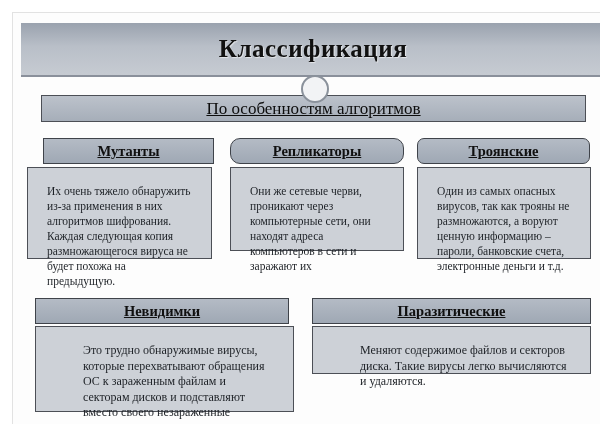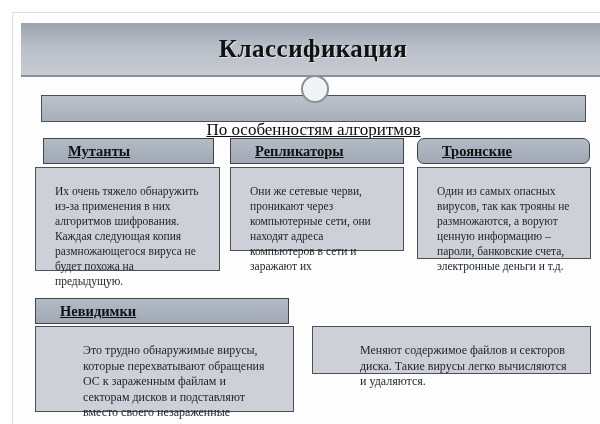--- a/index.html
+++ b/index.html
@@ -40,33 +40,33 @@
     background: #f2f3f5;
     border: 2px solid #8a919b;
     z-index: 3;
   }
   .section-header {
     position: absolute;
     left: 28px; top: 82px;
     width: 545px; height: 27px;
     background: linear-gradient(180deg, #bcc2cb 0%, #a6aeb9 100%);
     border: 1px solid #4c4f56;
-    display: flex; justify-content: center;
+    display: flex; align-items: center; justify-content: center;
   }
   .section-header span {
     font-size: 17px;
     color: #0d0d0d;
     text-decoration: underline;
   }
   .card-title {
     position: absolute;
     height: 24px;
     background: linear-gradient(180deg, #b4bbc5 0%, #9fa8b4 100%);
     border: 1px solid #3f434a;
-    display: flex; align-items: center; justify-content: flex-start;
+    display: flex; align-items: center; justify-content: center;
   }
   .card-title span {
     font-size: 14.5px;
     font-weight: bold;
     color: #101010;
     text-decoration: underline;
   }
   .card-body {
     position: absolute;
     background: #cdd1d7;
@@ -74,22 +74,22 @@
     padding: 4px 6px 4px 7px;
   }
   .card-body span {
     display: block;
     font-size: 11.5px;
     line-height: 1.3;
     color: #1d2126;
   }
   
   .t-mutants   { left: 30px;  top: 125px; width: 171px; }
-  .b-mutants   { left: 22px;  top: 154px; width: 185px; height: 104px; }
-  .t-replics   { left: 217px; top: 125px; width: 174px; }
+  .b-mutants   { left: 14px;  top: 154px; width: 185px; height: 92px; }
+  .t-replics   { left: 217px; top: 125px; width: 174px; border-radius: 10px; }
   .b-replics   { left: 217px; top: 154px; width: 174px; height: 84px; }
   .t-trojans   { left: 404px; top: 125px; width: 173px; border-radius: 7px; }
   .b-trojans   { left: 404px; top: 154px; width: 174px; height: 92px; }
   
   .t-stealth   { left: 22px;  top: 285px; width: 254px; }
   .b-stealth   { left: 22px;  top: 313px; width: 259px; height: 86px; }
   .t-parasitic { left: 299px; top: 285px; width: 279px; }
   .b-parasitic { left: 299px; top: 313px; width: 279px; height: 48px; }
   .b-stealth span, .b-parasitic span { font-size: 12px; margin-left: 28px; }
 </style>
@@ -129,17 +129,20 @@
     <span>Один из самых опасных вирусов, так как трояны не размножаются, а воруют ценную информацию – пароли, банковские счета, электронные деньги и т.д.</span>
   </div>
 
   <div class="card-title t-stealth">
     <span>Невидимки</span>
   </div>
   <div class="card-body b-stealth">
     <span>Это трудно обнаружимые вирусы, которые перехватывают обращения ОС к зараженным файлам и секторам дисков и подставляют вместо своего незараженные участки.</span>
   </div>
 
+  <div class="card-title t-parasitic">
+    <span>Паразитические</span>
+  </div>
   <div class="card-body b-parasitic">
     <span>Меняют содержимое файлов и секторов диска. Такие вирусы легко вычисляются и удаляются.</span>
   </div>
 
 </div>
 
 </body></html>

